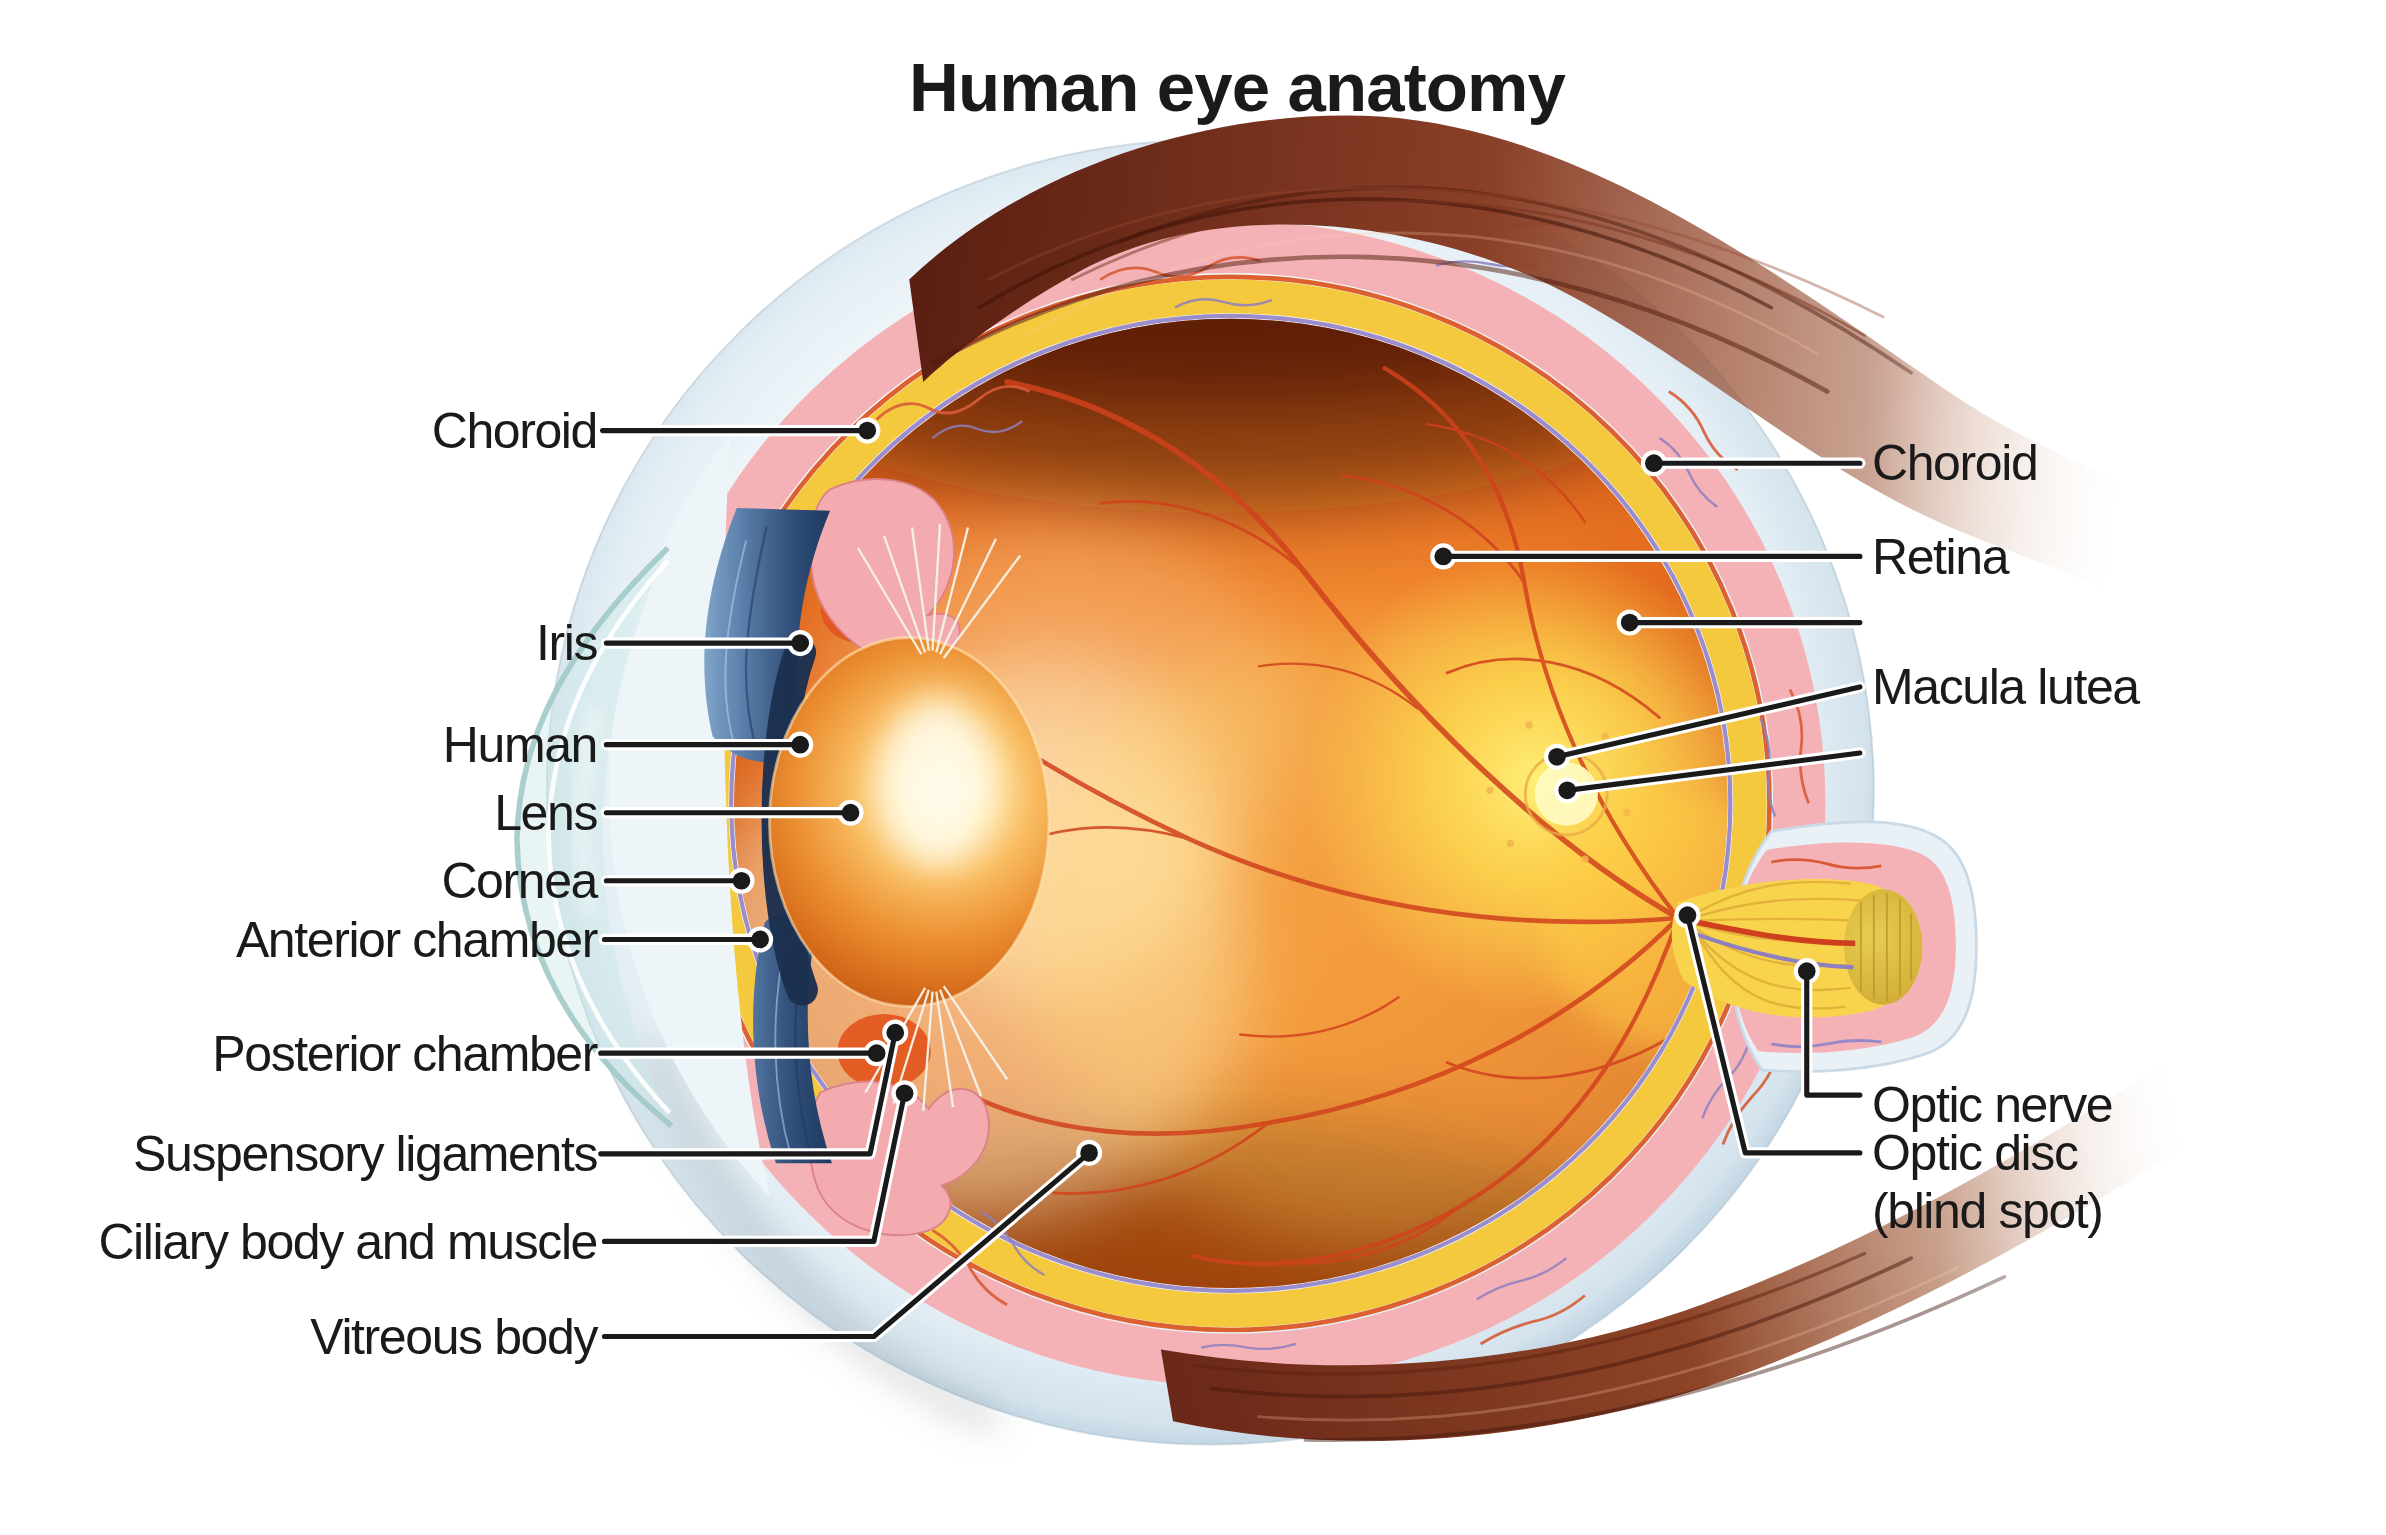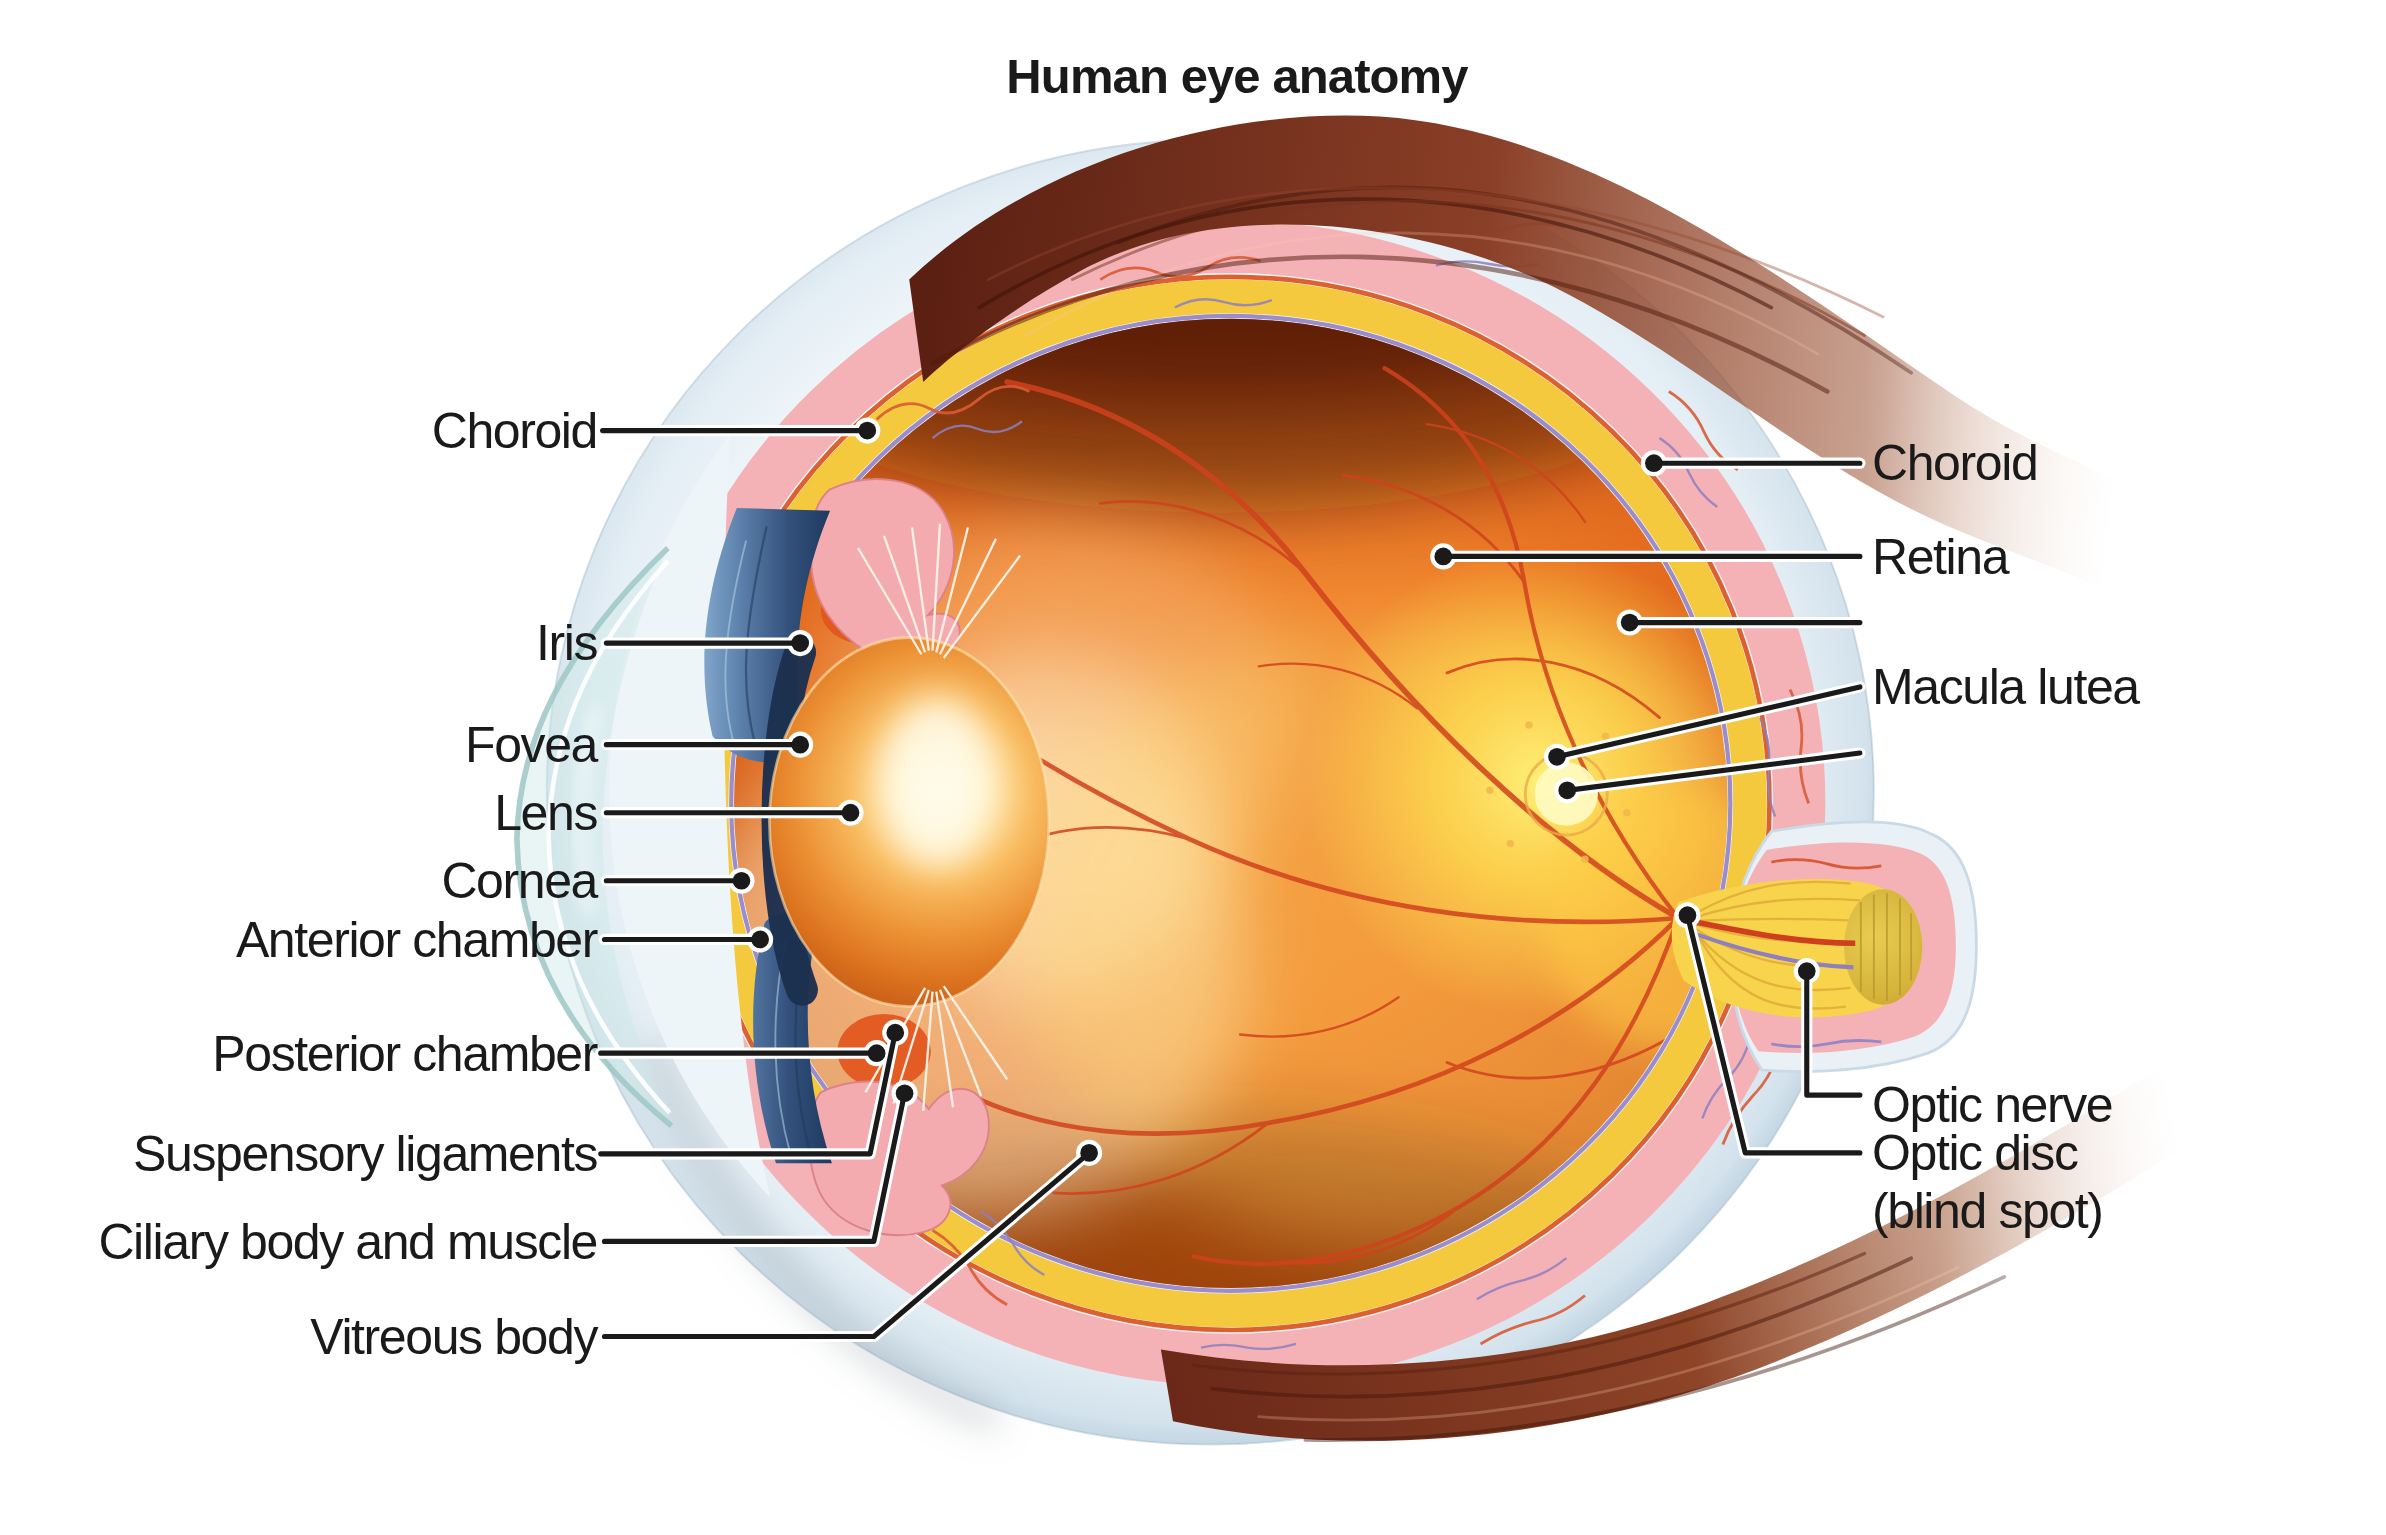--- a/index.html
+++ b/index.html
@@ -1,20 +1,20 @@
 <!DOCTYPE html>
 <html style="font-size:15px"><head>
 <meta charset="utf-8">
 <style>
   html,body{margin:0;padding:0;background:#ffffff;}
   #stage{position:relative;width:2387px;height:1535px;background:#ffffff;overflow:hidden;
          font-family:"Liberation Sans", sans-serif;color:#1a1a1a;}
   #art{position:absolute;left:0;top:0;width:2387px;height:1535px;}
   .title{position:absolute;left:1237px;top:48px;transform:translateX(-50%);
-         font-size:49px;font-weight:bold;letter-spacing:-0.9px;white-space:nowrap;}
+         font-size:69px;font-weight:bold;letter-spacing:-0.9px;white-space:nowrap;}
   .label{position:absolute;font-size:50px;line-height:58px;letter-spacing:-1.4px;white-space:nowrap;}
   .label.l{right:1790px;text-align:right;}
   .label.r{left:1872px;text-align:center;}
 </style>
 </head>
 <body>
 
 <div id="stage">
 
 <svg id="art" viewBox="0 0 2560 1647">
@@ -338,21 +338,21 @@
     <circle cx="1681" cy="848" r="9.5"></circle>
     <circle cx="1938" cy="1042" r="9.5"></circle>
     <circle cx="1810" cy="982" r="9.5"></circle>
   </g>
 </svg>
 
   <div class="title">Human eye anatomy</div>
 
   <div class="label l" style="top:402px">Choroid</div>
   <div class="label l" style="top:614px">Iris</div>
-  <div class="label l" style="top:716px">Fovea</div>
+  <div class="label l" style="top:716px">Human</div>
   <div class="label l" style="top:784px">Lens</div>
   <div class="label l" style="top:852px">Cornea</div>
   <div class="label l" style="top:911px">Anterior chamber</div>
   <div class="label l" style="top:1025px">Posterior chamber</div>
   <div class="label l" style="top:1125px">Suspensory ligaments</div>
   <div class="label l" style="top:1213px">Ciliary body and muscle</div>
   <div class="label l" style="top:1308px">Vitreous body</div>
 
   <div class="label r" style="top:434px">Choroid</div>
   <div class="label r" style="top:528px">Retina</div>

